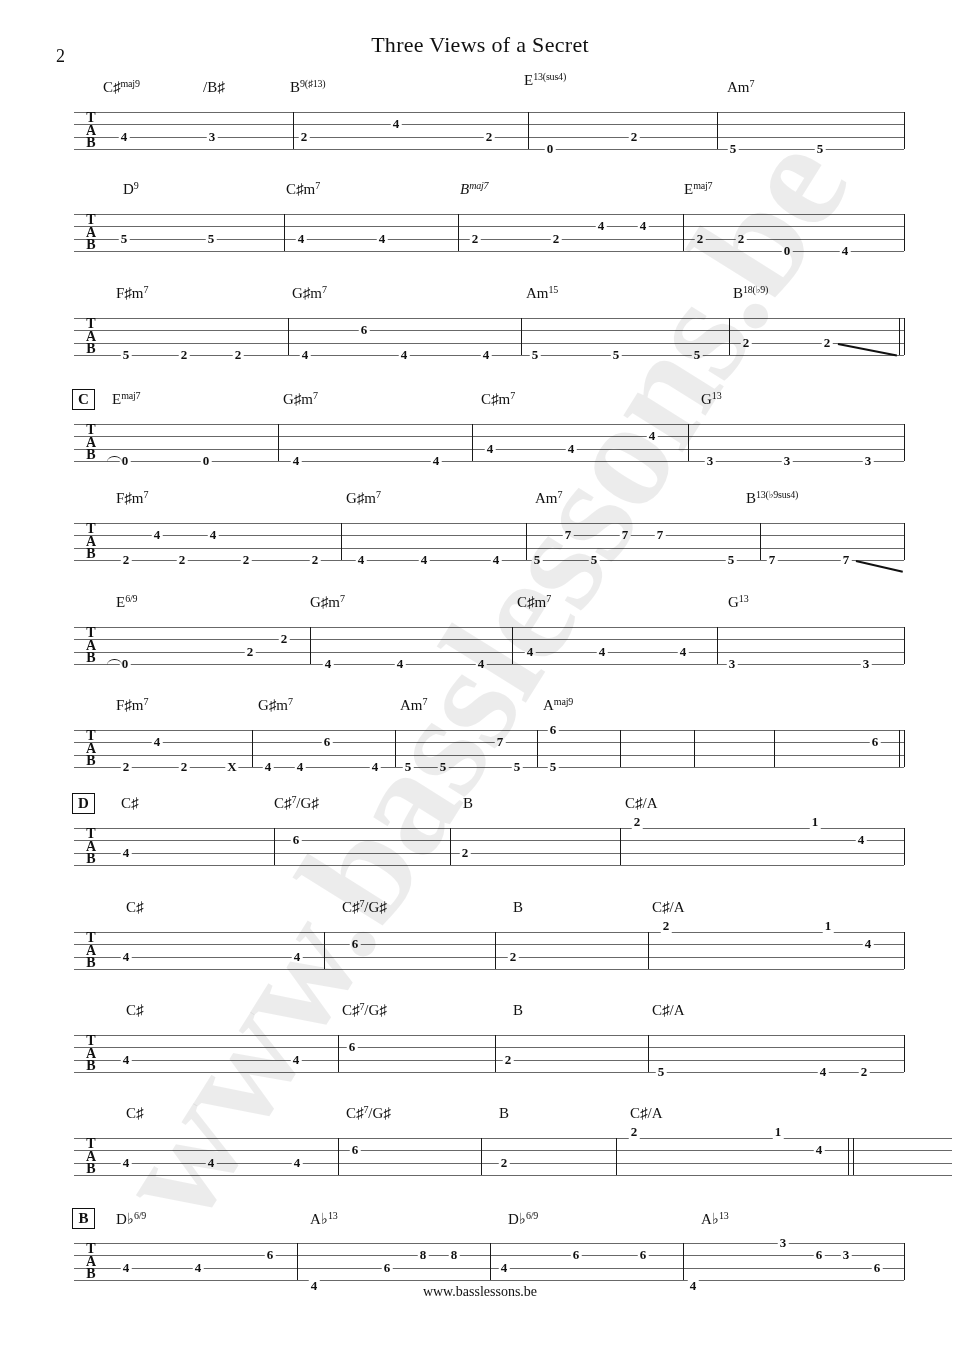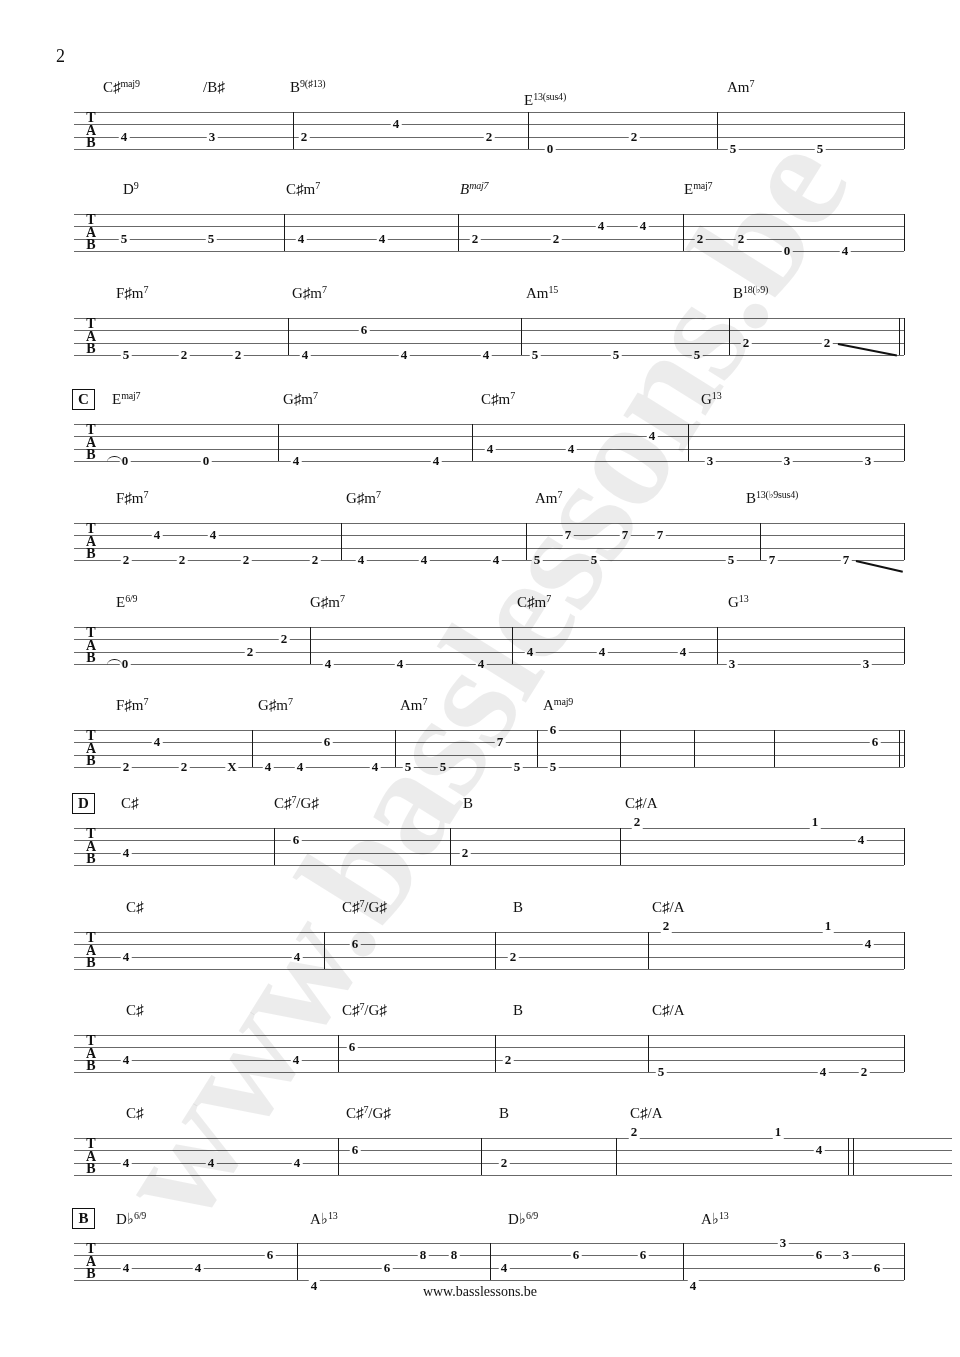--- a/index.html
+++ b/index.html
@@ -21,36 +21,37 @@
   .secbox{position:absolute;width:21px;height:19px;border:1.6px solid #111;text-align:center;
           font-size:15px;font-weight:bold;line-height:19px;background:#fff;z-index:3;}
   .tie{position:absolute;width:15px;height:6px;border-top:1.6px solid #111;border-radius:60% 60% 0 0/100% 100% 0 0;z-index:2;}
   .slide{position:absolute;height:1.6px;background:#111;transform-origin:left center;z-index:2;}
 </style>
 </head>
 <body>
 
 <div id="page">
   <div id="page-number">2</div>
+  <div id="title">Three Views of a Secret</div>
   <div id="score">
       <div class="sline" style="left: 74px; top: 112px; width: 830px;"></div>
       <div class="sline" style="left: 74px; top: 124.4px; width: 830px;"></div>
       <div class="sline" style="left: 74px; top: 136.8px; width: 830px;"></div>
       <div class="sline" style="left: 74px; top: 149.2px; width: 830px;"></div>
       <div class="clef" style="left: 91px; top: 118.2px;">T</div>
       <div class="clef" style="left: 91px; top: 130.6px;">A</div>
       <div class="clef" style="left: 91px; top: 143px;">B</div>
       <div class="bline" style="left: 293px; top: 112px; height: 37.2px;"></div>
       <div class="bline" style="left: 528px; top: 112px; height: 37.2px;"></div>
       <div class="bline" style="left: 717px; top: 112px; height: 37.2px;"></div>
       <div class="bline" style="left: 904px; top: 112px; height: 37.2px;"></div>
       <div class="chord" style="left: 103px; top: 79px;"><span>C♯</span><span class="sup">maj9</span></div>
       <div class="chord" style="left: 203px; top: 79px;"><span>/B♯</span></div>
       <div class="chord" style="left: 290px; top: 79px;"><span>B</span><span class="sup">9(♯13)</span></div>
-      <div class="chord" style="left: 524px; top: 92px;"><span>E</span><span class="sup">13(sus4)</span></div>
+      <div class="chord" style="left: 524px; top: 72px;"><span>E</span><span class="sup">13(sus4)</span></div>
       <div class="chord" style="left: 727px; top: 79px;"><span>Am</span><span class="sup">7</span></div>
       <div class="note" style="left: 124px; top: 136.8px;">4</div>
       <div class="note" style="left: 212px; top: 136.8px;">3</div>
       <div class="note" style="left: 304px; top: 136.8px;">2</div>
       <div class="note" style="left: 396px; top: 124.4px;">4</div>
       <div class="note" style="left: 489px; top: 136.8px;">2</div>
       <div class="note" style="left: 550px; top: 149.2px;">0</div>
       <div class="note" style="left: 634px; top: 136.8px;">2</div>
       <div class="note" style="left: 733px; top: 149.2px;">5</div>
       <div class="note" style="left: 820px; top: 149.2px;">5</div>

